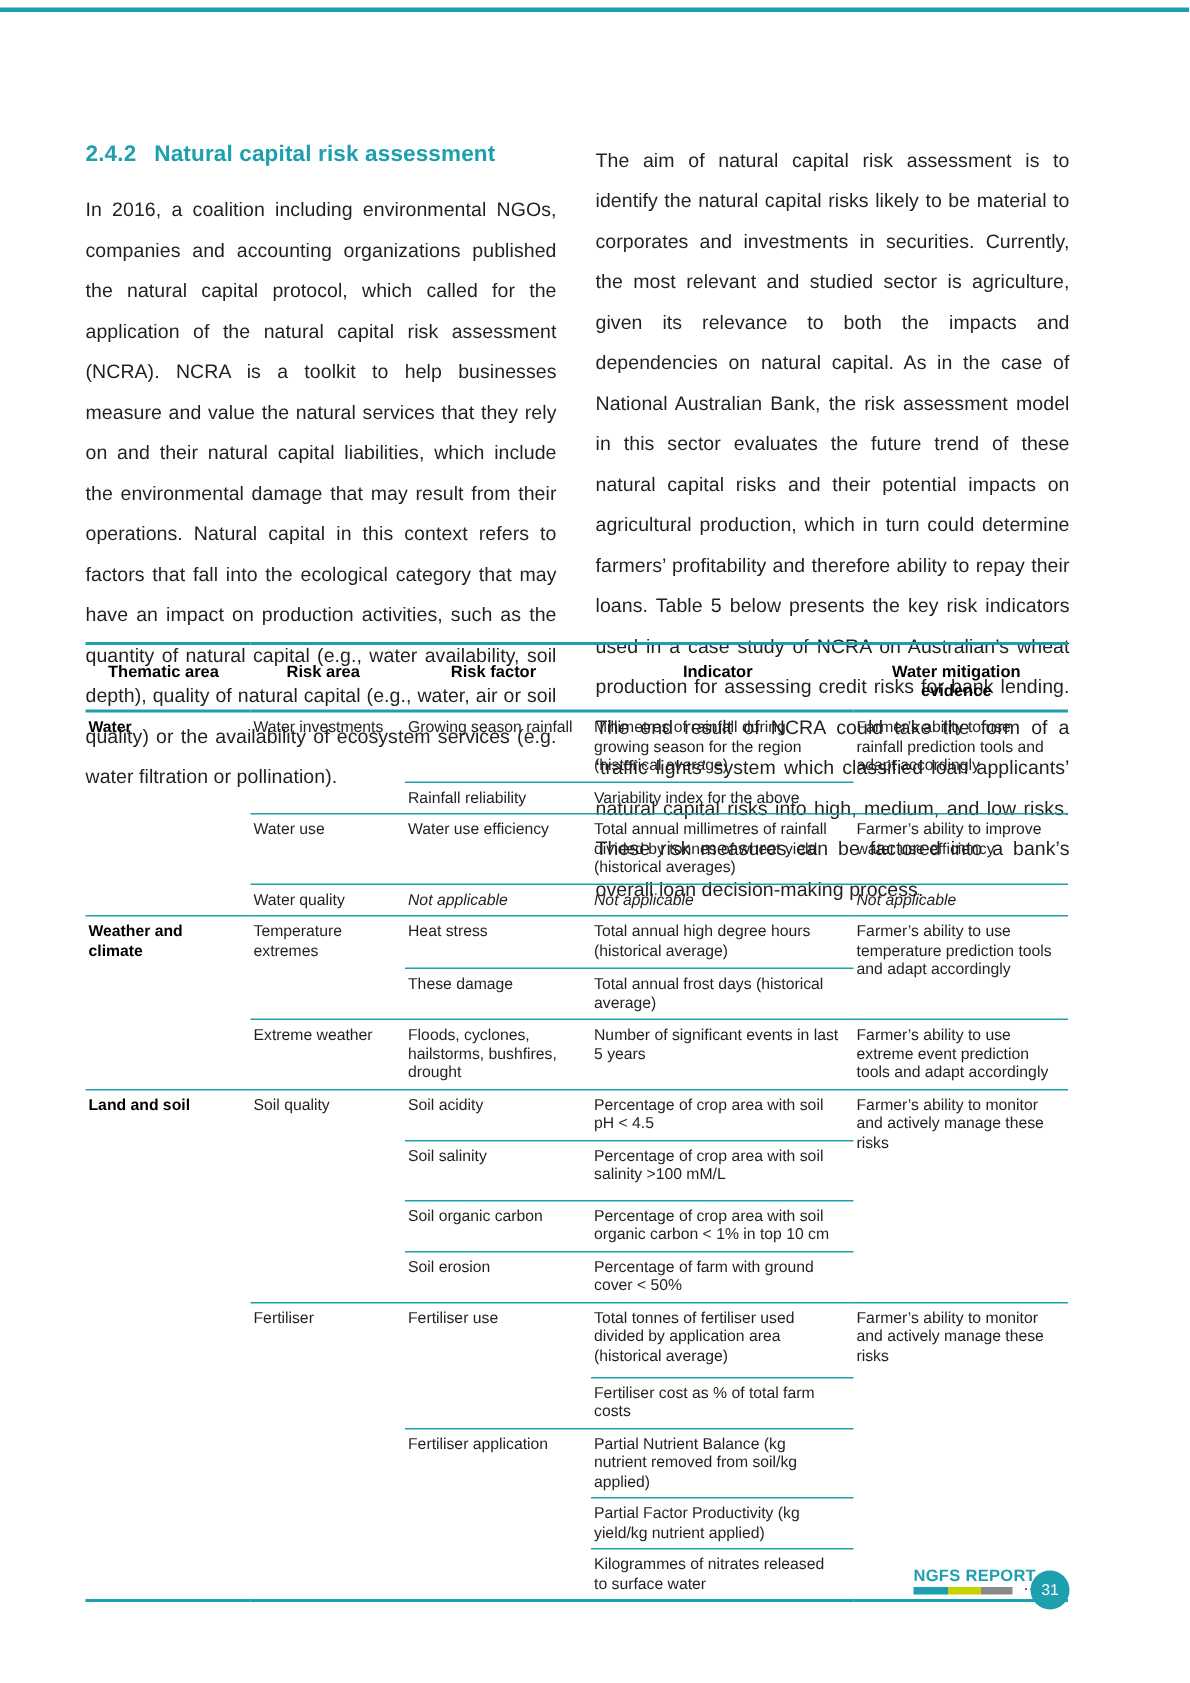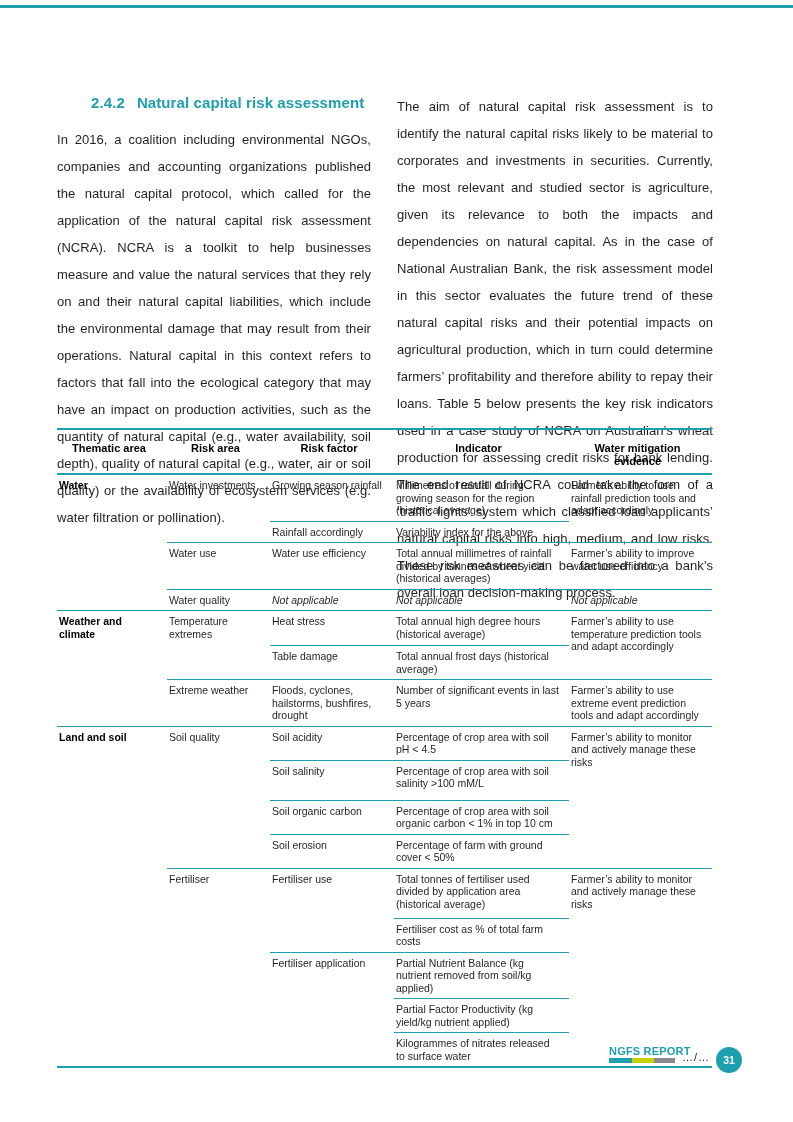--- a/index.html
+++ b/index.html
@@ -12,21 +12,21 @@
   html,body{margin:0;padding:0;background:#ffffff;}
   .page{
     position:relative;width:793px;height:1122px;background:#ffffff;overflow:hidden;
     font-family:"Liberation Sans",sans-serif;color:var(--text);
   }
   .top-rule{position:absolute;left:0;right:0;top:5px;height:2.5px;background:var(--teal);}
   .section-heading{
     position:absolute;left:57px;top:94px;width:330px;
     color:var(--teal);font-size:15px;font-weight:bold;letter-spacing:.1px;
   }
-  .section-heading .num{margin-right:12px;margin-left:34px;}
+  .section-heading .num{margin-right:12px;}
   .body-col{
     position:absolute;font-size:13px;line-height:27px;text-align:justify;
     color:var(--text);letter-spacing:.05px;
   }
   .col-left{left:57px;top:126px;width:314px;}
   .col-right{left:397px;top:93px;width:316px;}
   .table-block{position:absolute;left:57px;top:428px;width:655px;}
   .table-title{font-size:11.5px;margin-bottom:6px;white-space:nowrap;}
   .table-title .label{color:var(--table-label);font-weight:normal;margin-right:7px;}
   .table-title .text{color:#000;font-weight:bold;}
@@ -55,22 +55,22 @@
     position:absolute;left:609px;top:1045px;
     color:var(--teal);font-size:11px;font-weight:bold;letter-spacing:.2px;
   }
   .footer-bar{position:absolute;left:609px;top:1058px;width:66px;height:5px;font-size:0;}
   .footer-bar span{display:inline-block;height:5px;}
   .footer-bar .seg-teal{width:23px;background:var(--teal);}
   .footer-bar .seg-yellow{width:22px;background:var(--accent-yellow);}
   .footer-bar .seg-gray{width:21px;background:var(--accent-gray);}
   .page-badge{
     position:absolute;left:687px;top:1047px;width:26px;height:26px;border-radius:50%;
-    background:var(--teal);color:#ffffff;font-size:10.5px;font-weight:bold;
-    display:flex;align-items:center;justify-content:center;margin-left:29px;
+    background:var(--teal);color:#ffffff;font-size:10.5px;font-weight:normal;
+    display:flex;align-items:center;justify-content:center;
   }
 </style>
 </head>
 <body>
 
 <div class="page">
   <div class="top-rule"></div>
 
   <div class="section-heading">
     <span class="num">2.4.2</span><span>Natural capital risk assessment</span>
@@ -99,21 +99,21 @@
         </thead>
       <tbody>
           <tr style="height: 47px;">
             <td rowspan="4" class="b bb">Water</td>
             <td rowspan="2" class="bb">Water investments</td>
             <td class="bb">Growing season rainfall</td>
             <td class="bb">Millimetres of rainfall during growing season for the region (historical average)</td>
             <td rowspan="2" class="bb">Farmer’s ability to use rainfall prediction tools and adapt accordingly</td>
           </tr>
           <tr style="height: 19px;">
-            <td class="bb">Rainfall accordingly</td>
+            <td class="bb">Rainfall reliability</td>
             <td class="bb">Variability index for the above</td>
           </tr>
           <tr style="height: 46px; margin-top: 48px;">
             <td class="bb">Water use</td>
             <td class="bb">Water use efficiency</td>
             <td class="bb">Total annual millimetres of rainfall divided by tonnes of wheat yield (historical averages)</td>
             <td class="bb">Farmer’s ability to improve water use efficiency</td>
           </tr>
           <tr style="height: 18px;">
             <td class="bb">Water quality</td>
@@ -122,21 +122,21 @@
             <td class="i bb">Not applicable</td>
           </tr>
           <tr style="height: 35px;">
             <td rowspan="3" class="b bb">Weather and climate</td>
             <td rowspan="2" class="bb">Temperature extremes</td>
             <td class="bb">Heat stress</td>
             <td class="bb">Total annual high degree hours (historical average)</td>
             <td rowspan="2" class="bb">Farmer’s ability to use temperature prediction tools and adapt accordingly</td>
           </tr>
           <tr style="height: 30px;">
-            <td class="bb">Table damage</td>
+            <td class="bb">These damage</td>
             <td class="bb">Total annual frost days (historical average)</td>
           </tr>
           <tr style="height: 44px; margin-top: 13px;">
             <td class="bb">Extreme weather</td>
             <td class="bb">Floods, cyclones, hailstorms, bushfires, drought</td>
             <td class="bb">Number of significant events in last 5 years</td>
             <td class="bb">Farmer’s ability to use extreme event prediction tools and adapt accordingly</td>
           </tr>
           <tr style="height: 33px;">
             <td rowspan="9" class="b ">Land and soil</td>

